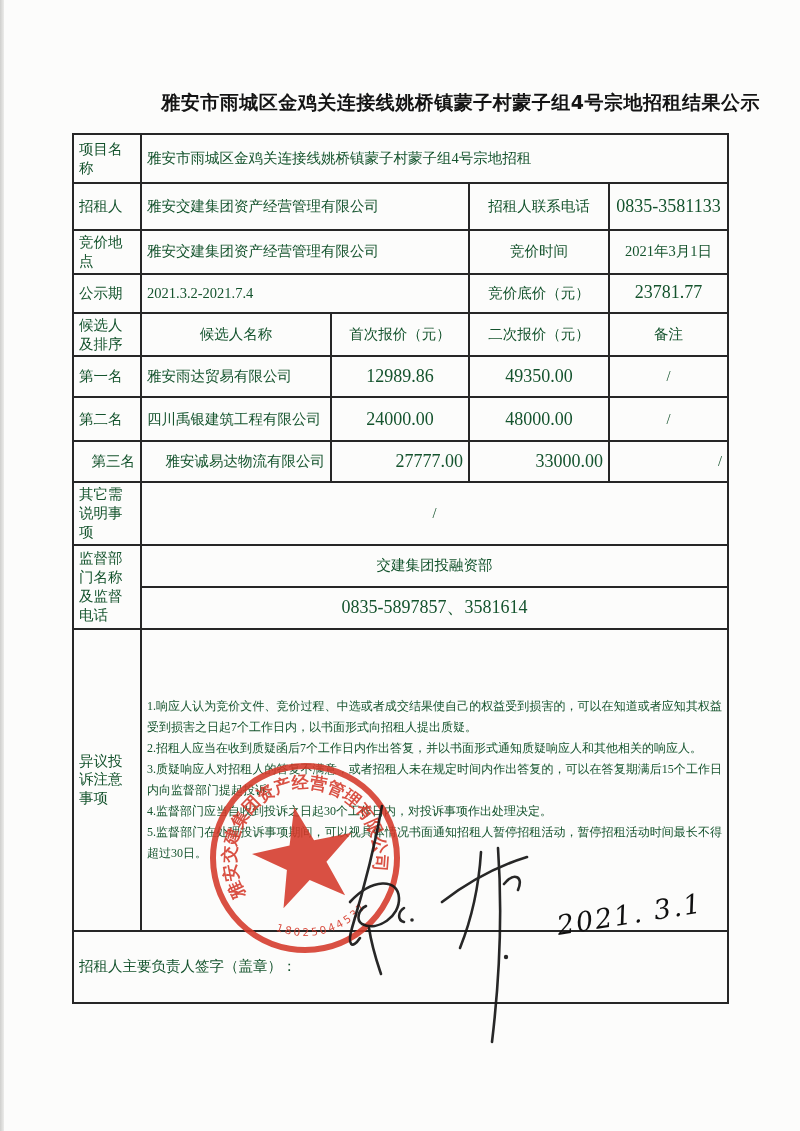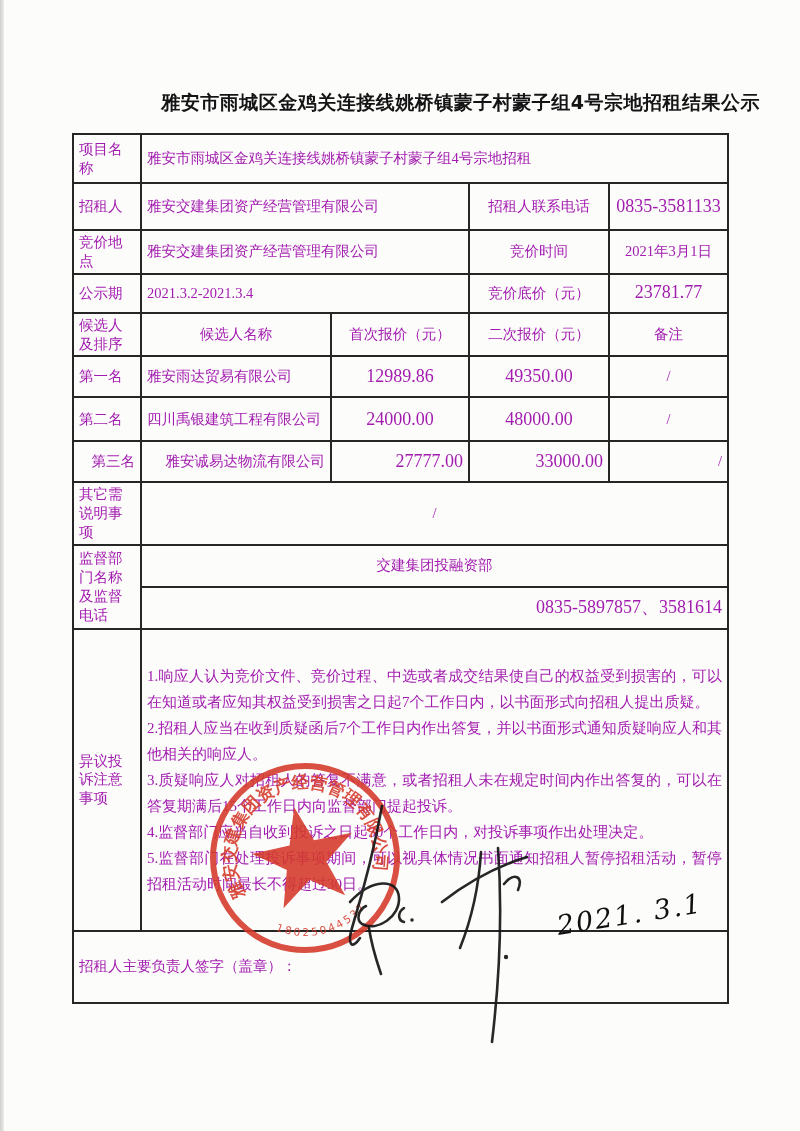--- a/index.html
+++ b/index.html
@@ -13,45 +13,45 @@
     background:linear-gradient(to right,#cfcfcd,#ececea);
   }
   .doc-title{
     position:absolute;left:40px;top:90px;width:720px;
     text-align:right;font-family:"DejaVu Sans","Liberation Sans",sans-serif;
     font-weight:700;font-size:19px;letter-spacing:0.5px;color:#141414;
   }
   table.notice{
     position:absolute;left:72px;top:133px;width:655px;
     border-collapse:collapse;table-layout:fixed;
-    font-size:14.5px;line-height:1.3;color:#a21caf;
+    font-size:14.5px;line-height:1.3;color:#14532d;
   }
   table.notice td{
     border:2px solid #262626;padding:2px 5px;vertical-align:middle;
     overflow:hidden;
   }
   td.lab{padding-left:3px;padding-right:2px;}
   td.val{padding-left:6px;}
   td.ctr{text-align:center;}
   td.num{text-align:center;font-size:18px;}
   tr.r1 td{height:43px;}
   tr.r2 td{height:41px;}
   tr.r3 td{height:33px;}
   tr.r4 td{height:33px;}
   tr.r5 td{height:32px;}
   tr.r6 td{height:35px;}
   tr.r7 td{height:38px;}
   tr.r8 td{height:35px;text-align:right;}
   tr.r9 td{height:38px;}
   tr.r10a td{height:36px;}
-  tr.r10b td{height:36px;text-align:right;}
+  tr.r10b td{height:36px;}
   tr.r11 td{height:296px;}
   tr.r12 td{height:66px;}
   td.notes-cell{vertical-align:top;padding:60px 8px 6px 6px;}
-  .note-line{font-size:15px;line-height:26px;text-align:justify;}
+  .note-line{font-size:12px;line-height:21px;text-align:justify;}
   td.sig-cell{vertical-align:middle;padding-left:4px;font-size:14.5px;}
   .overlay{position:absolute;left:0;top:0;width:800px;height:1131px;pointer-events:none;}
   .hand-date{
     position:absolute;left:556px;top:896px;width:180px;
     font-family:"DejaVu Serif","Liberation Serif",serif;
     font-style:italic;font-size:27px;color:#101010;
     transform:rotate(-9deg);letter-spacing:2px;
   }
 </style>
 </head>
@@ -81,21 +81,21 @@
     <td class="num">0835-3581133</td>
   </tr>
   <tr class="r3">
     <td class="lab">竞价地点</td>
     <td class="val" colspan="2">雅安交建集团资产经营管理有限公司</td>
     <td class="ctr">竞价时间</td>
     <td class="ctr">2021年3月1日</td>
   </tr>
   <tr class="r4">
     <td class="lab">公示期</td>
-    <td class="val" colspan="2">2021.3.2-2021.3.4</td>
+    <td class="val" colspan="2">2021.3.2-2021.7.4</td>
     <td class="ctr">竞价底价（元）</td>
     <td class="num">23781.77</td>
   </tr>
   <tr class="r5">
     <td class="lab">候选人及排序</td>
     <td class="ctr">候选人名称</td>
     <td class="ctr">首次报价（元）</td>
     <td class="ctr">二次报价（元）</td>
     <td class="ctr">备注</td>
   </tr>

